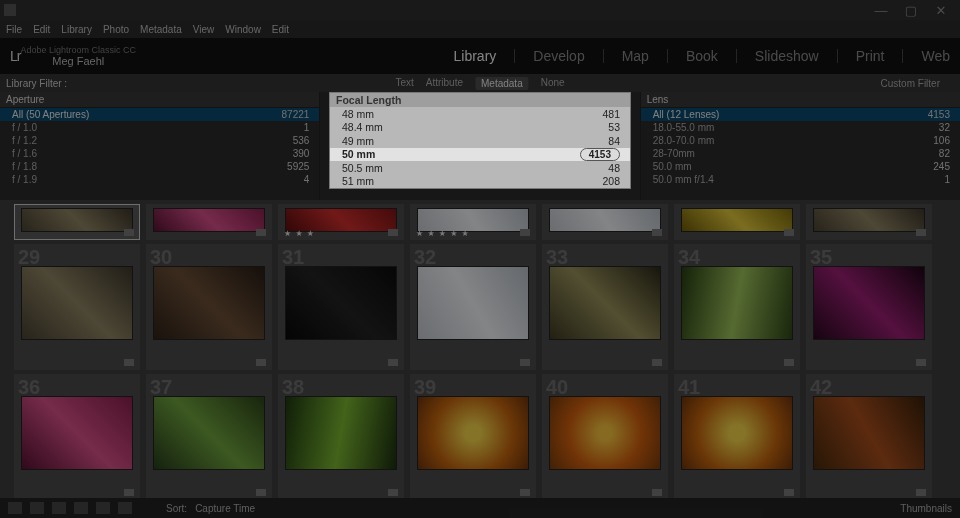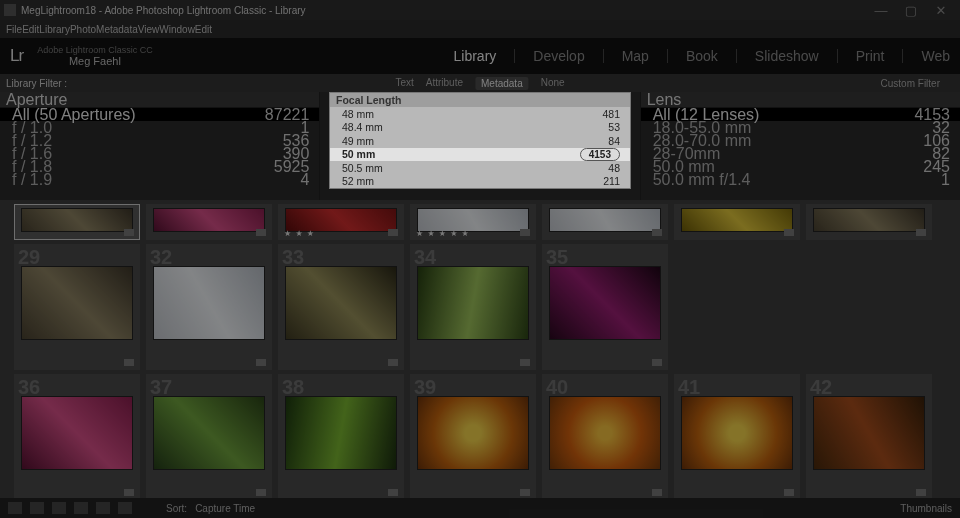--- a/index.html
+++ b/index.html
@@ -4,45 +4,45 @@
 <style>
   * { margin: 0; padding: 0; box-sizing: border-box; font-family: "Segoe UI", Arial, sans-serif; }
   body { background: #1a1a1a; width: 960px; height: 518px; overflow: hidden; position: relative; color: #999; }
   .dim-overlay { position: absolute; inset: 0; background: rgba(0,0,0,0.45); z-index: 50; pointer-events: none; }
 
   .titlebar { height: 20px; background: #2e2e2e; display: flex; align-items: center; font-size: 10px; padding: 0 4px; color: #ccc; }
   .titlebar .icon  { width: 12px; height: 12px; background: #555; margin-right: 5px; display: inline-block; }
   .titlebar .spacer{ flex: 1; }
   .titlebar .wbtn { width: 30px; text-align: center; font-size: 13px; color: #888; }
 
-  .menubar { height: 18px; background: #2b2b2b; display: flex; align-items: center; font-size: 10px; gap: 0; padding: 0 6px; color: #bbb; }
+  .menubar { height: 18px; background: #2b2b2b; display: flex; align-items: center; font-size: 10px; gap: 11px; padding: 0 6px; color: #bbb; }
 
   .identity { height: 36px; background: #111; display: flex; align-items: center; padding: 0 10px; }
-  .identity .lr { font-size: 17px; font-weight: 300; color: #ddd; margin-right: 14px; letter-spacing: -1px; }
+  .identity .lr { font-size: 14px; font-weight: 300; color: #ddd; letter-spacing: -1px; }
   .identity .sub { font-size: 9px; line-height: 11px; color: #777; text-align: center; }
   .identity .sub .n { color: #bbb; font-size: 11px; }
   .identity .spacer { flex: 1; }
   .modules { display: flex; gap: 18px; font-size: 14px; color: #888; align-items: center; }
   .modules span.active { color: #eee; }
   .modules .sep { width: 1px; height: 14px; background: #444; }
 
   .filterbar { height: 18px; background: #333; display: flex; align-items: center; font-size: 10px; padding: 0 6px; color: #aaa; }
   .filterbar .lbl { color: #ccc; }
   .filterbar .spacer { flex: 1; }
   .filterbar .tabs  { display: flex; gap: 12px; position: absolute; left: 50%; transform: translateX(-50%); }
   .filterbar .tabs span.active { color: #e8e8e8; background: #4b4b4b; padding: 1px 6px; border-radius: 2px; }
   .filterbar .custom { color: #aaa; padding-right: 14px; }
 
   .columns { display: flex; height: 108px; background: #2a2a2a; }
-  .col { flex: 1; border-right: 1px solid #222; font-size: 16px; display: flex; flex-direction: column; }
+  .col { flex: 1; border-right: 1px solid #222; font-size: 10px; display: flex; flex-direction: column; }
   .col:last-child { border-right: none; }
   .col .hdr { height: 16px; display: flex; align-items: center; padding: 0 6px; color: #d8d8d8; background: #383838; border-bottom: 1px solid #222; }
   .col .rows { flex: 1; overflow: hidden; }
   .row { display: flex; justify-content: space-between; align-items: center; height: 13px; padding: 0 10px 0 12px; color: #aaa; }
-  .row.sel { background: #000000; color: #e8e8e8; }
+  .row.sel { background: #0c4a6e; color: #e8e8e8; }
   .row .n { color: #ccc; }
 
   
   .focal-panel { position: absolute; z-index: 60; left: 329px; top: 92px; width: 302px; background: #b8b8b8; color: #222; border: 1px solid #777; font-size: 10.5px; }
   .focal-panel .fp-hdr { height: 14px; background: #9e9e9e; padding: 0 6px; display: flex; align-items: center; font-weight: bold; color: #333; }
   .focal-panel .fp-row { height: 13.5px; display: flex; justify-content: space-between; align-items: center; padding: 0 10px 0 12px; }
   .focal-panel .fp-row.sel { background: #e2e2e2; font-weight: bold; align-items: center; }
   .focal-panel .fp-row.sel .badge { border: 1px solid #555; border-radius: 8px; padding: 0 8px; font-size: 10px; font-weight: bold; background: #dcdcdc; }
 
   .grid-area { height: 304px; background: #3c3c3c; padding: 4px 14px 0 14px; display: flex; flex-direction: column; gap: 4px; overflow: hidden; }
@@ -76,21 +76,20 @@
   .g-leaf   { background: linear-gradient(100deg,#283f12,#9cc15a,#2e4617); }
   .g-banana { background: linear-gradient(100deg,#1e3a10,#7ab531,#1c3010); }
   .g-magenta{ background: linear-gradient(45deg,#2b0820,#9a1f73,#1f0617); }
   .g-hib    { background: linear-gradient(60deg,#4a2a0c,#a84e1d,#3a2109); }
 </style>
 </head>
 <body>
 
 <div class="titlebar">
   <span class="icon"></span>
-  <span>MegLightroom18 - Adobe Photoshop Lightroom Classic - Library</span>
   <span class="spacer"></span>
   <span class="wbtn">—</span>
   <span class="wbtn">▢</span>
   <span class="wbtn">✕</span>
 </div>
 
 <div class="menubar">
   <span>File</span>
   <span>Edit</span>
   <span>Library</span>
@@ -232,20 +231,30 @@
         <div class="badge-ico"></div>
       </div>
     </div>
   <div class="grid-row" id="grid-row-1">
       <div class="cell tall">
         <div class="idx">29</div>
         <div class="thumb t2 g-rock"></div>
         <div class="badge-ico"></div>
       </div>
       <div class="cell tall">
+        <div class="idx">30</div>
+        <div class="thumb t2 g-bark"></div>
+        <div class="badge-ico"></div>
+      </div>
+      <div class="cell tall">
+        <div class="idx">31</div>
+        <div class="thumb t2 g-dark"></div>
+        <div class="badge-ico"></div>
+      </div>
+      <div class="cell tall">
         <div class="idx">32</div>
         <div class="thumb t2 g-snow"></div>
         <div class="badge-ico"></div>
       </div>
       <div class="cell tall">
         <div class="idx">33</div>
         <div class="thumb t2 g-orchid"></div>
         <div class="badge-ico"></div>
       </div>
       <div class="cell tall">
@@ -331,17 +340,17 @@
       </div>
       <div class="fp-row sel">
         <span>50 mm</span>
         <span class="badge">4153</span>
       </div>
       <div class="fp-row">
         <span>50.5 mm</span>
         <span>48</span>
       </div>
       <div class="fp-row">
-        <span>52 mm</span>
-        <span>211</span>
+        <span>51 mm</span>
+        <span>208</span>
       </div>
     </div>
 </div>
 
 </body></html>

